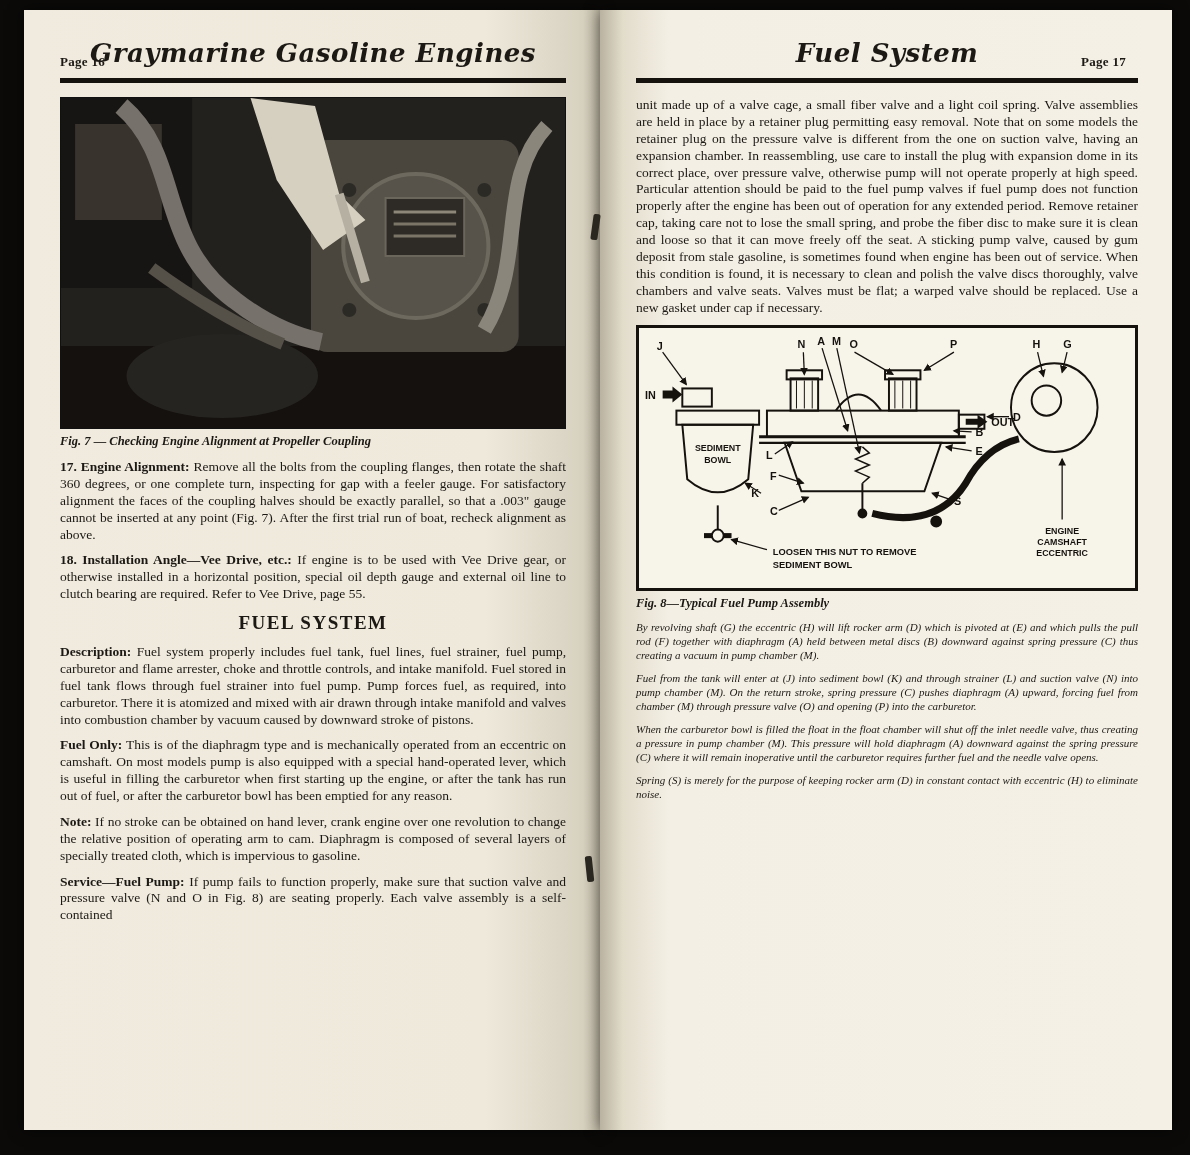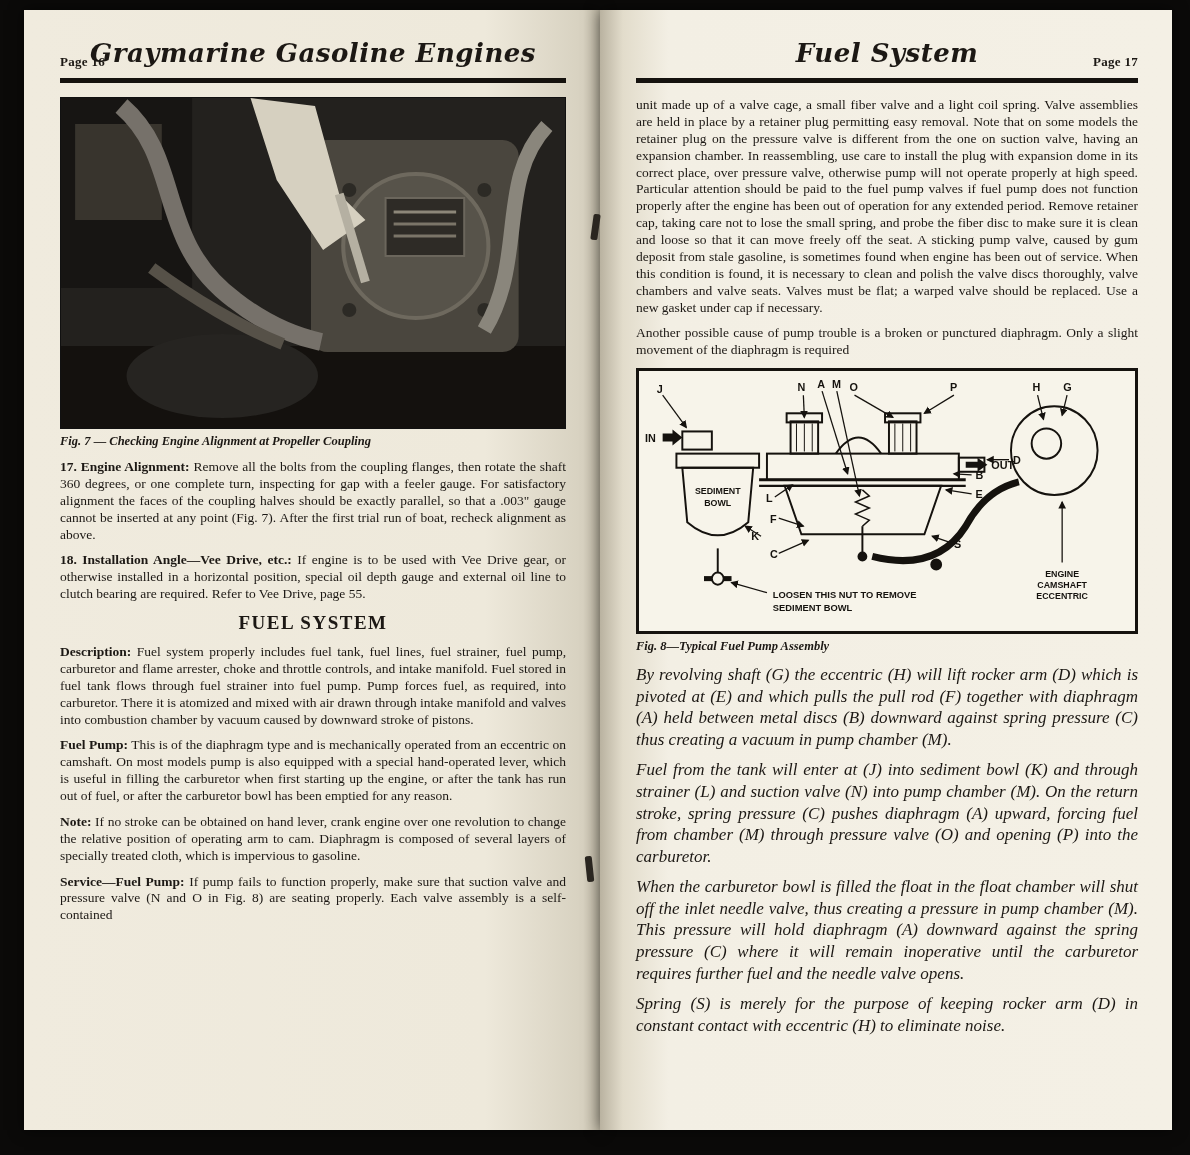--- a/index.html
+++ b/index.html
@@ -16,21 +16,21 @@
   }
   .page-right{
     left:600px;width:572px;
     background:linear-gradient(90deg,#b9b2a0 0%,#e2dccb 4%,#f3efe4 12%,#f4f0e5 100%);
     box-shadow:0 0 14px rgba(0,0,0,.6);
   }
   .content{position:relative;padding:24px 34px 0 36px;}
   .header{position:relative;height:42px;margin-bottom:2px;}
   .page-num{position:absolute;bottom:6px;font-weight:bold;font-size:13px;letter-spacing:.3px;}
   .page-num.left{left:0;}
-  .page-num.right{right:0;}
+  .page-num.right{right:12px;}
   .head-title{
     text-align:center;font-family:"DejaVu Serif", serif;
     font-style:italic;font-weight:bold;font-size:26px;letter-spacing:.5px;
     padding-top:4px;
   }
   .head-rule{height:5px;background:#15120e;margin-bottom:14px;}
   .photo-frame{border:1px solid #111;background:#23211e;line-height:0;}
   .caption{
     font-size:12.5px;font-weight:bold;font-style:italic;text-align:left;
     margin:5px 0 10px 0;
@@ -41,21 +41,21 @@
   .b{font-weight:bold;}
   .section-head{
     text-align:center;font-weight:bold;font-size:19px;letter-spacing:1.5px;
     margin:4px 0 10px 0;
   }
   .diagram-box{
     border:3px solid #15120e;background:#f7f4ea;
     margin:4px 0 5px 0;padding:4px 2px 0 2px;
   }
   .ital{
-    font-size:17px;line-height:1.27;font-style:italic;text-align:justify;
+    font-size:11px;line-height:1.27;font-style:italic;text-align:justify;
     margin:0 0 9px 0;
   }
   .staple{position:absolute;background:#2a2620;border-radius:2px;}
   .staple-1{left:592px;top:214px;width:7px;height:26px;transform:rotate(8deg);}
   .staple-2{left:586px;top:856px;width:7px;height:26px;transform:rotate(-6deg);}
   svg text{font-family:"Liberation Sans", sans-serif;}
 </style>
 </head>
 <body>
 
@@ -108,21 +108,21 @@
 
     <div class="section-head">FUEL SYSTEM</div>
 
     <p class="body-text">
       <span class="b">Description:</span>
       <span>Fuel system properly includes fuel tank, fuel lines, fuel strainer, fuel pump, carburetor and flame arrester, choke and throttle controls, and intake manifold. Fuel stored in fuel tank flows through fuel strainer into fuel pump. Pump forces fuel, as required, into carburetor. There it is atomized and mixed with air drawn through intake manifold and valves into combustion chamber by vacuum caused by downward stroke of pistons.</span>
     </p>
 
 
     <p class="body-text">
-      <span class="b">Fuel Pump:</span>
+      <span class="b">Fuel Only:</span>
       <span>This is of the diaphragm type and is mechanically operated from an eccentric on camshaft. On most models pump is also equipped with a special hand-operated lever, which is useful in filling the carburetor when first starting up the engine, or after the tank has run out of fuel, or after the carburetor bowl has been emptied for any reason.</span>
     </p>
 
     <p class="body-text">
       <span class="b">Note:</span>
       <span>If no stroke can be obtained on hand lever, crank engine over one revolution to change the relative position of operating arm to cam. Diaphragm is composed of several layers of specially treated cloth, which is impervious to gasoline.</span>
     </p>
 
     <p class="body-text">
       <span class="b">Service—Fuel Pump:</span>
@@ -133,21 +133,20 @@
 
 <div class="page page-right">
   <div class="content">
     <div class="header">
       <div class="head-title">Fuel System</div>
       <span class="page-num right">Page 17</span>
     </div>
     <div class="head-rule"></div>
 
     <p class="body-text">unit made up of a valve cage, a small fiber valve and a light coil spring. Valve assemblies are held in place by a retainer plug permitting easy removal. Note that on some models the retainer plug on the pressure valve is different from the one on suction valve, having an expansion chamber. In reassembling, use care to install the plug with expansion dome in its correct place, over pressure valve, otherwise pump will not operate properly at high speed. Particular attention should be paid to the fuel pump valves if fuel pump does not function properly after the engine has been out of operation for any extended period. Remove retainer cap, taking care not to lose the small spring, and probe the fiber disc to make sure it is clean and loose so that it can move freely off the seat. A sticking pump valve, caused by gum deposit from stale gasoline, is sometimes found when engine has been out of service. When this condition is found, it is necessary to clean and polish the valve discs thoroughly, valve chambers and valve seats. Valves must be flat; a warped valve should be replaced. Use a new gasket under cap if necessary.</p>
-    <p class="body-text">Another possible cause of pump trouble is a broken or punctured diaphragm. Only a slight movement of the diaphragm is required</p>
 
     <div class="diagram-box">
       <svg width="100%" height="252" viewBox="0 0 500 250" preserveAspectRatio="none">
         <defs>
           <marker id="ah" markerWidth="7" markerHeight="7" refX="5" refY="3" orient="auto">
             <path d="M0,0 L6,3 L0,6 Z" fill="#15120e"></path>
           </marker>
         </defs>
         <g stroke="#15120e" fill="none" stroke-width="2">
 

